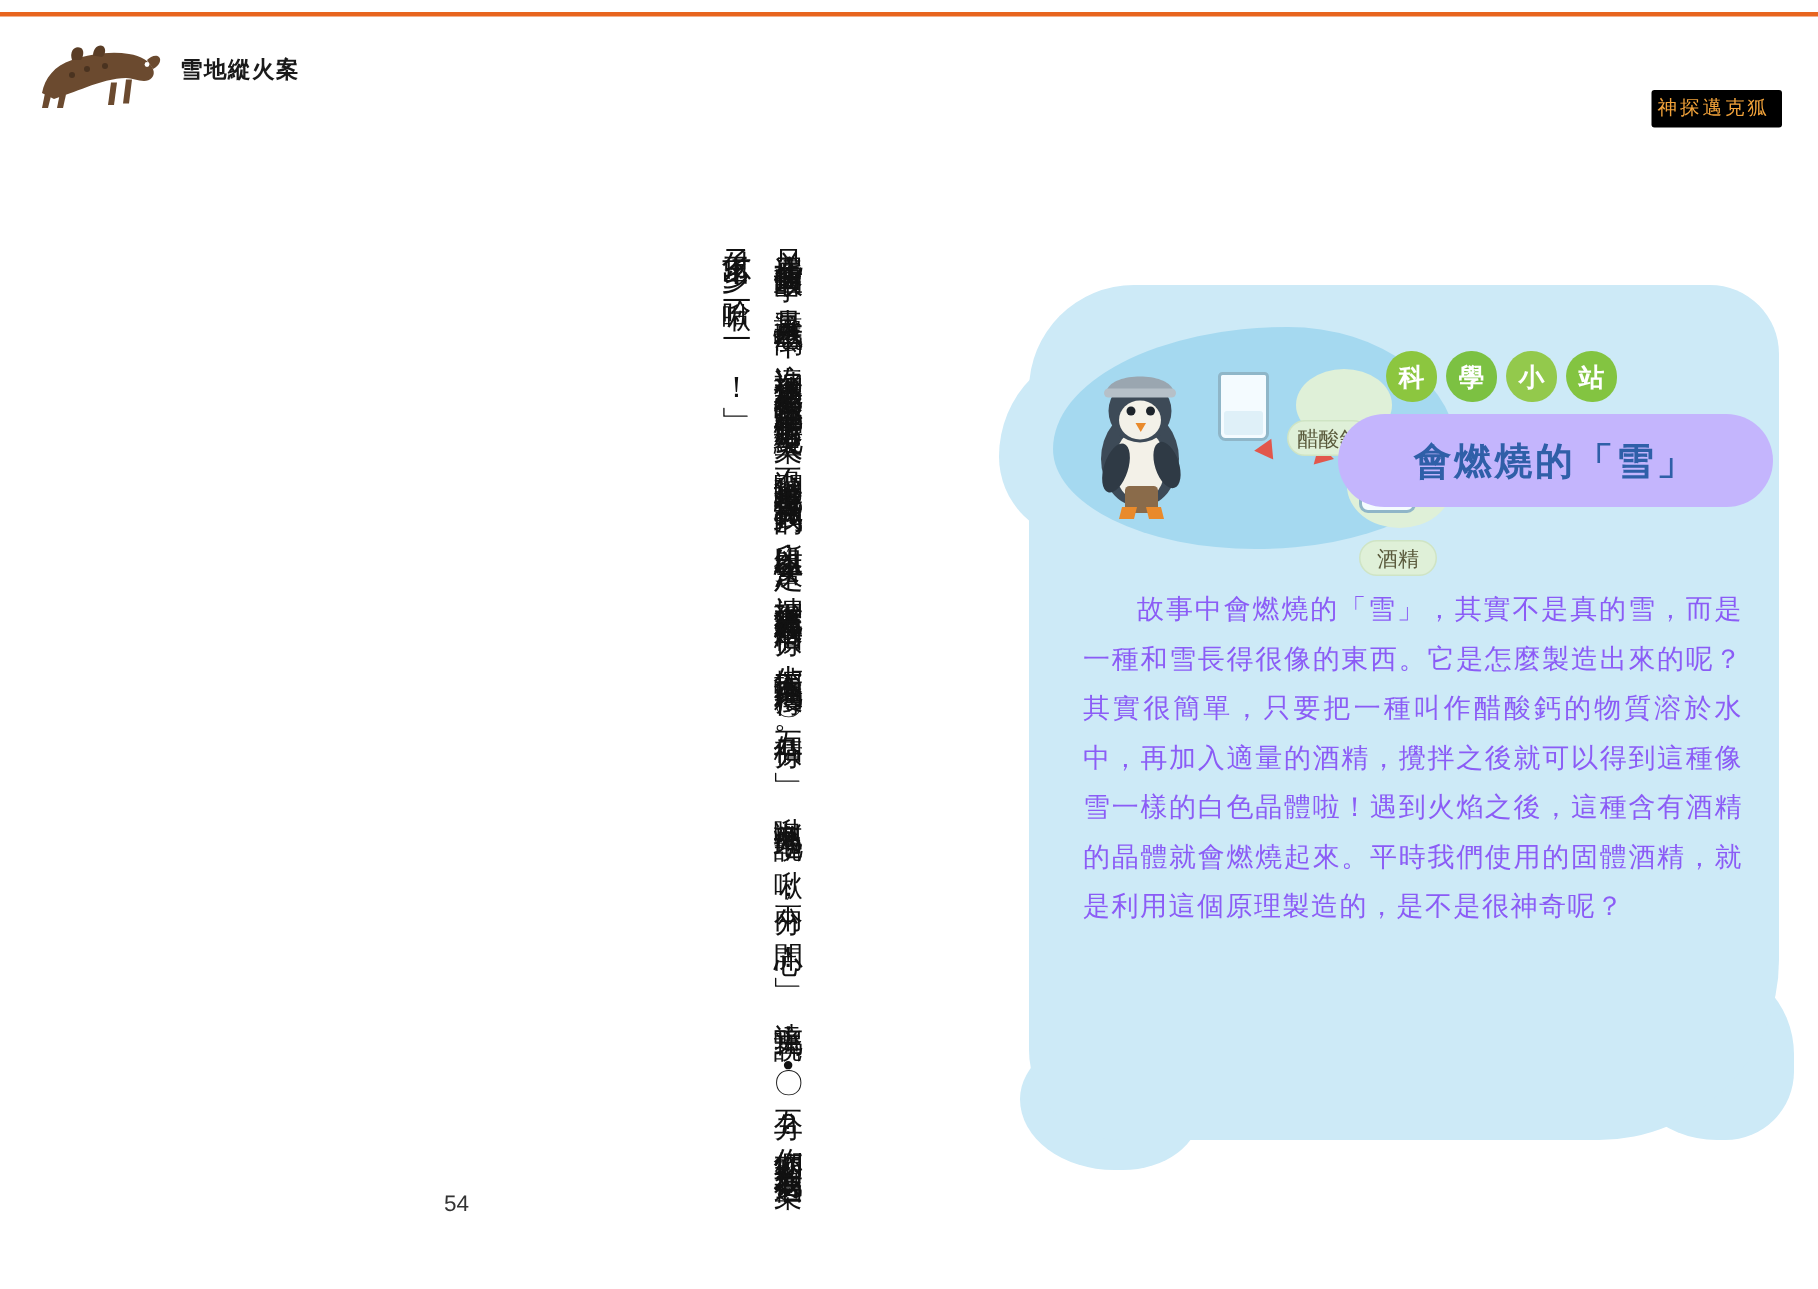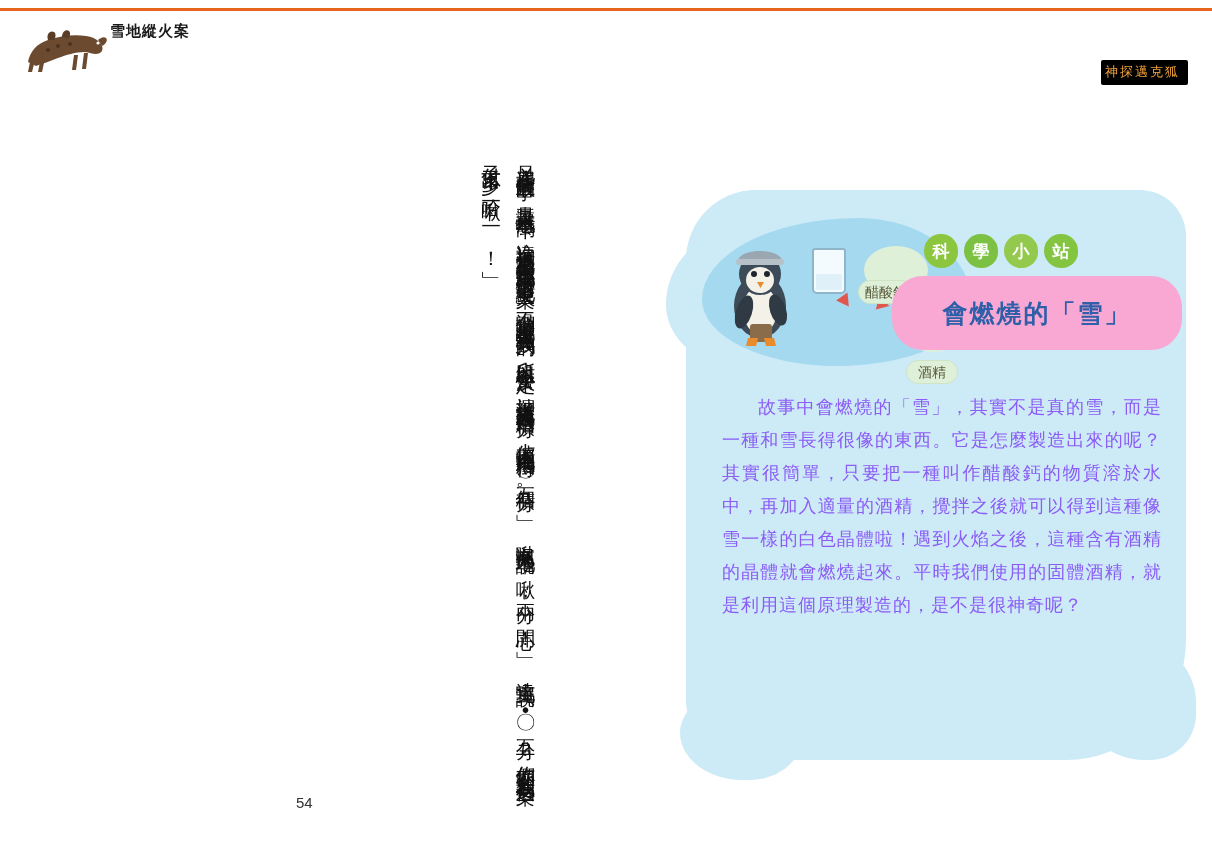--- a/index.html
+++ b/index.html
@@ -22,21 +22,22 @@
     width: 1212px;
     height: 3px;
     background: #e8651e;
   }
   
   .header-left {
     position: absolute;
     top: 22px;
     left: 18px;
     display: flex;
-    align-items: flex-start;
+    align-items: center;
+    gap: 10px;
   }
   .hyena-wrap {
     width: 92px;
     height: 52px;
     position: relative;
   }
   .chapter-title {
     font-size: 15px;
     font-weight: bold;
     color: #1a1a1a;
@@ -229,22 +230,22 @@
   }
   .chip:nth-child(2) { background: #7cc142; }
   .chip:nth-child(3) { background: #93c94c; }
   .chip:nth-child(4) { background: #83c441; }
   
   .title-bubble {
     position: absolute;
     left: 286px;
     top: 276px;
     width: 290px;
-    height: 74px;
-    background: #f9a8d4;
+    height: 62px;
+    background: #c4b5fd;
     border-radius: 31px;
     display: flex;
     align-items: center;
     justify-content: center;
   }
   .title-bubble span {
     color: #2f5fa8;
     font-size: 25px;
     font-weight: bold;
     letter-spacing: 2px;

